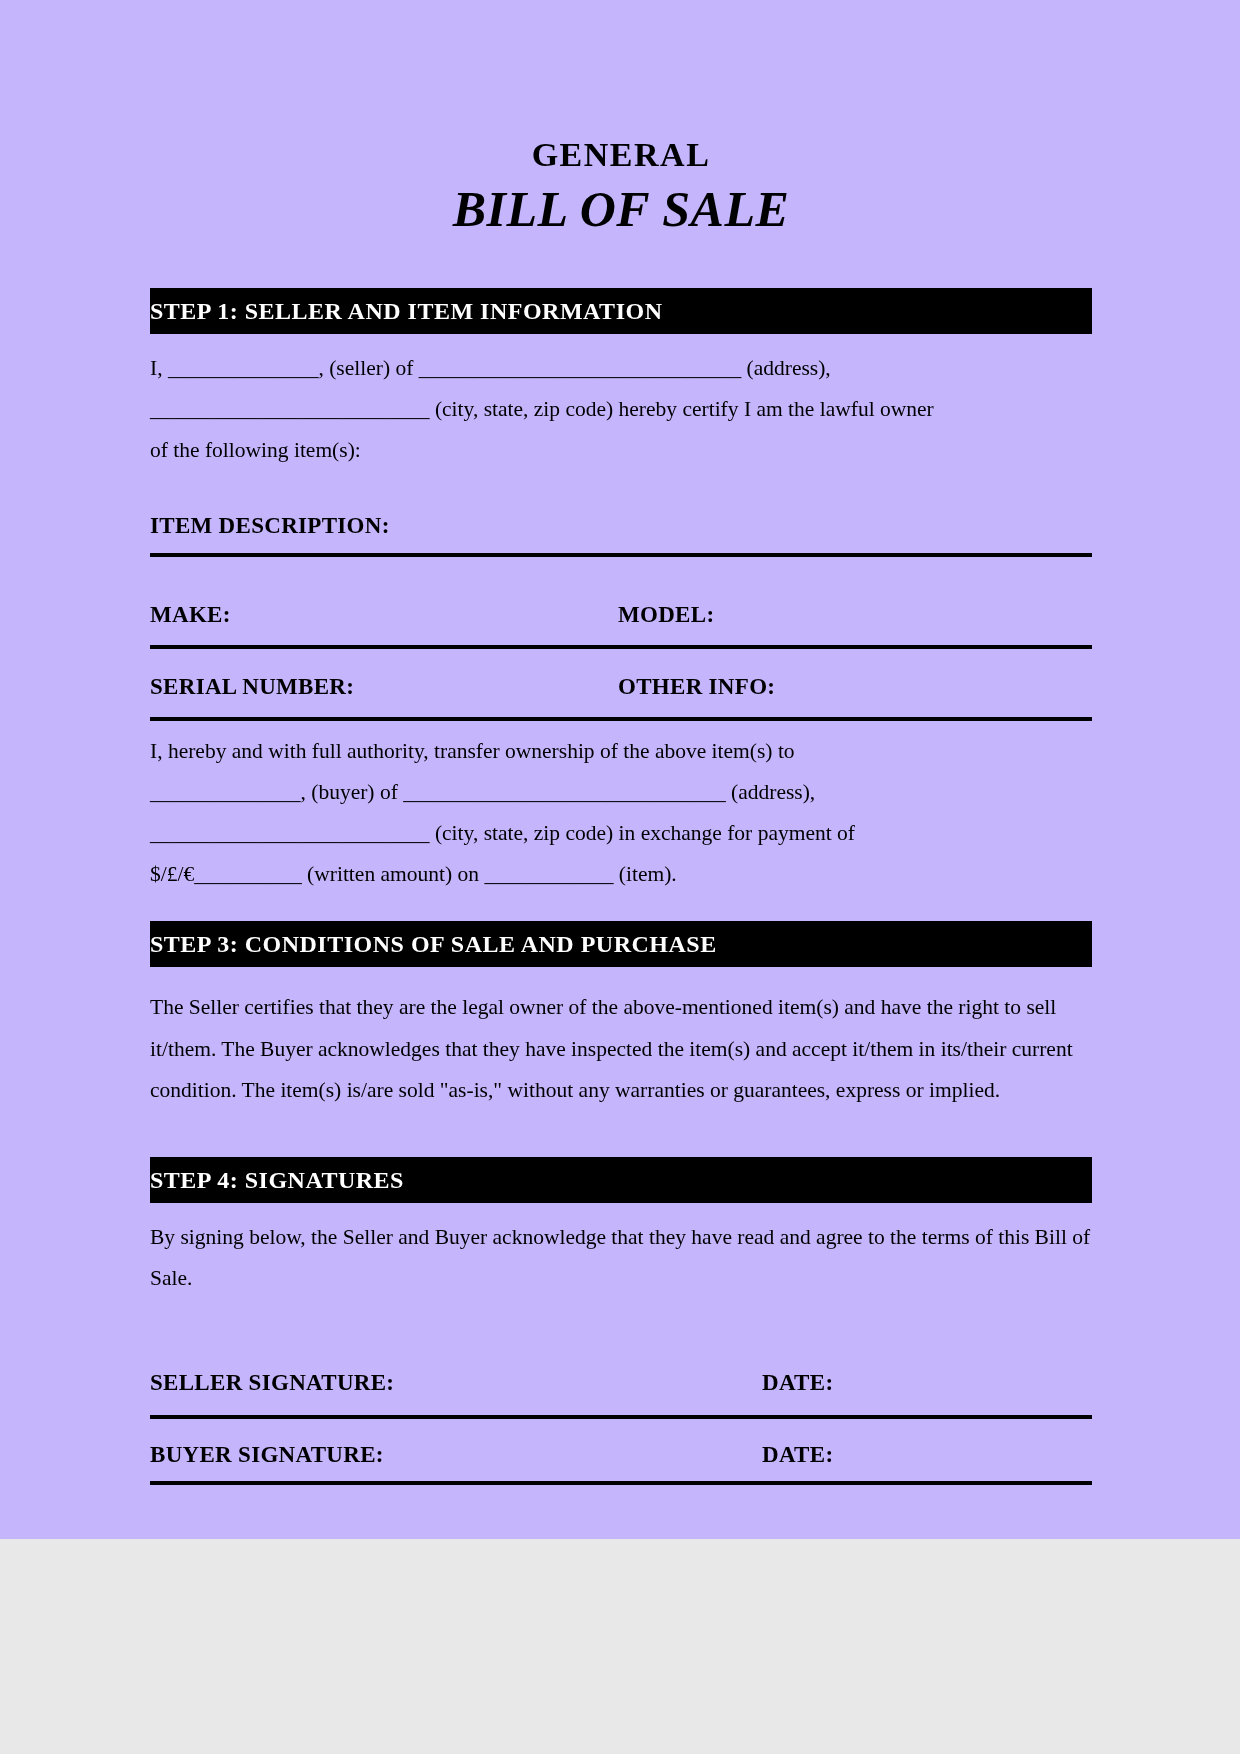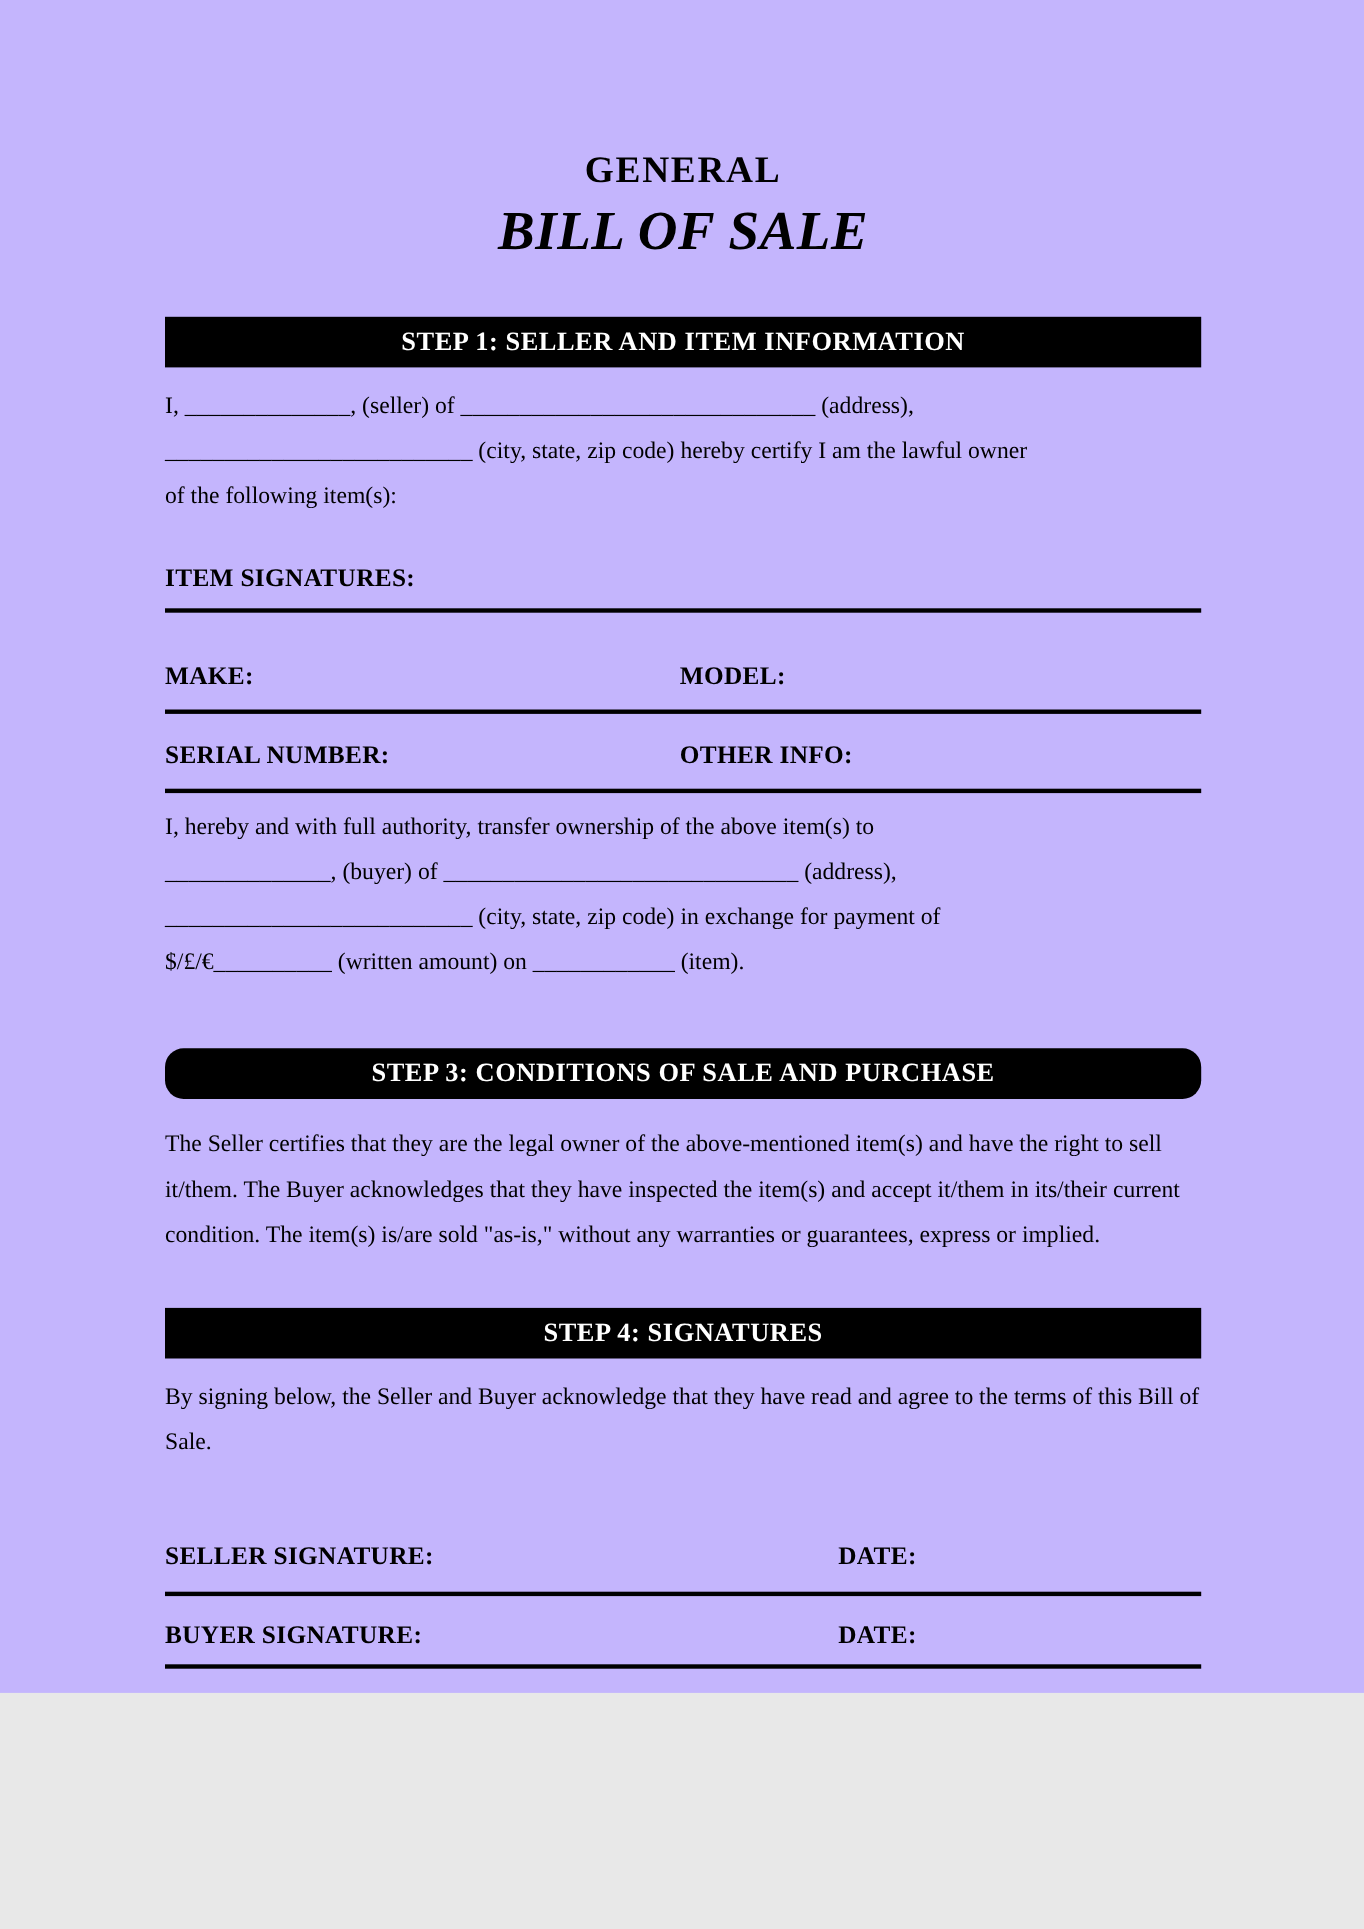--- a/index.html
+++ b/index.html
@@ -26,30 +26,30 @@
     font-weight: bold;
     font-size: 50px;
     line-height: 56px;
     margin-top: 6px;
     letter-spacing: 0.5px;
     font-style: italic;
   }
   .banner {
     background: #000000;
     color: #ffffff;
-    text-align: center;
+    text-align: left;
     font-weight: bold;
     font-size: 24px;
     height: 46px;
     line-height: 46px;
     letter-spacing: 0.5px;
   }
   .banner.b1 { margin-top: 51px; }
   .banner.b2 { margin-top: 26px; }
-  .banner.b3 { margin-top: 58px; border-radius: 17px; }
+  .banner.b3 { margin-top: 26px; }
   .banner.b4 { margin-top: 45px; }
   .para { font-size: 21.5px; line-height: 41px; }
   .p1 { margin-top: 14px; }
   .p2 { margin-top: 10px; }
   .p3 { margin-top: 20px; line-height: 41.5px; }
   .p4 { margin-top: 14px; }
   .field-label {
     font-weight: bold;
     font-size: 23px;
     line-height: 28px;
@@ -86,21 +86,21 @@
   <div class="doc-eyebrow">GENERAL</div>
   <div class="doc-title">BILL OF SALE</div>
 
   <div class="banner b1">STEP 1: SELLER AND ITEM INFORMATION</div>
   <div class="para p1">
     <div>I, ______________, (seller) of ______________________________ (address),</div>
     <div>__________________________ (city, state, zip code) hereby certify I am the lawful owner</div>
     <div>of the following item(s):</div>
   </div>
 
-  <div class="field-label single-label">ITEM SIGNATURES:</div>
+  <div class="field-label single-label">ITEM DESCRIPTION:</div>
   <div class="rule r-item"></div>
 
   <div class="field-row r-make">
     <div class="field-label">MAKE:</div>
     <div class="field-label">MODEL:</div>
   </div>
   <div class="rule r-make"></div>
 
   <div class="field-row r-serial">
     <div class="field-label">SERIAL NUMBER:</div>

